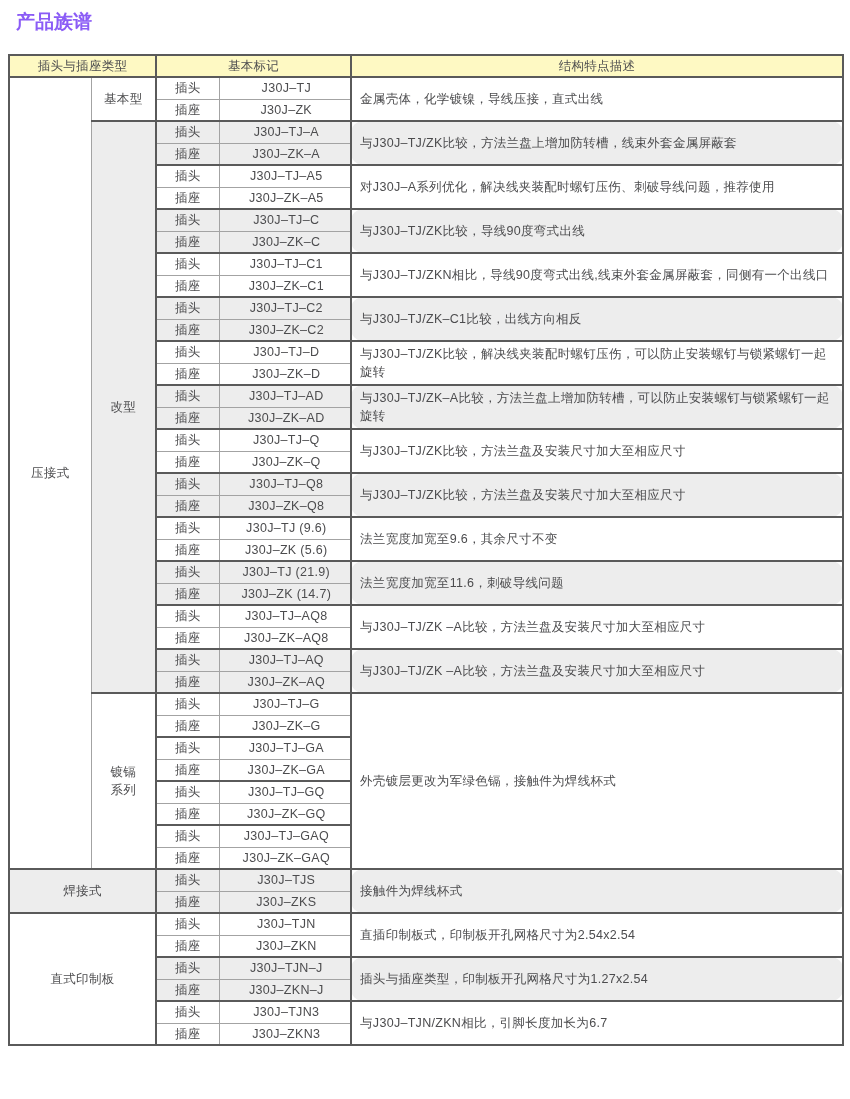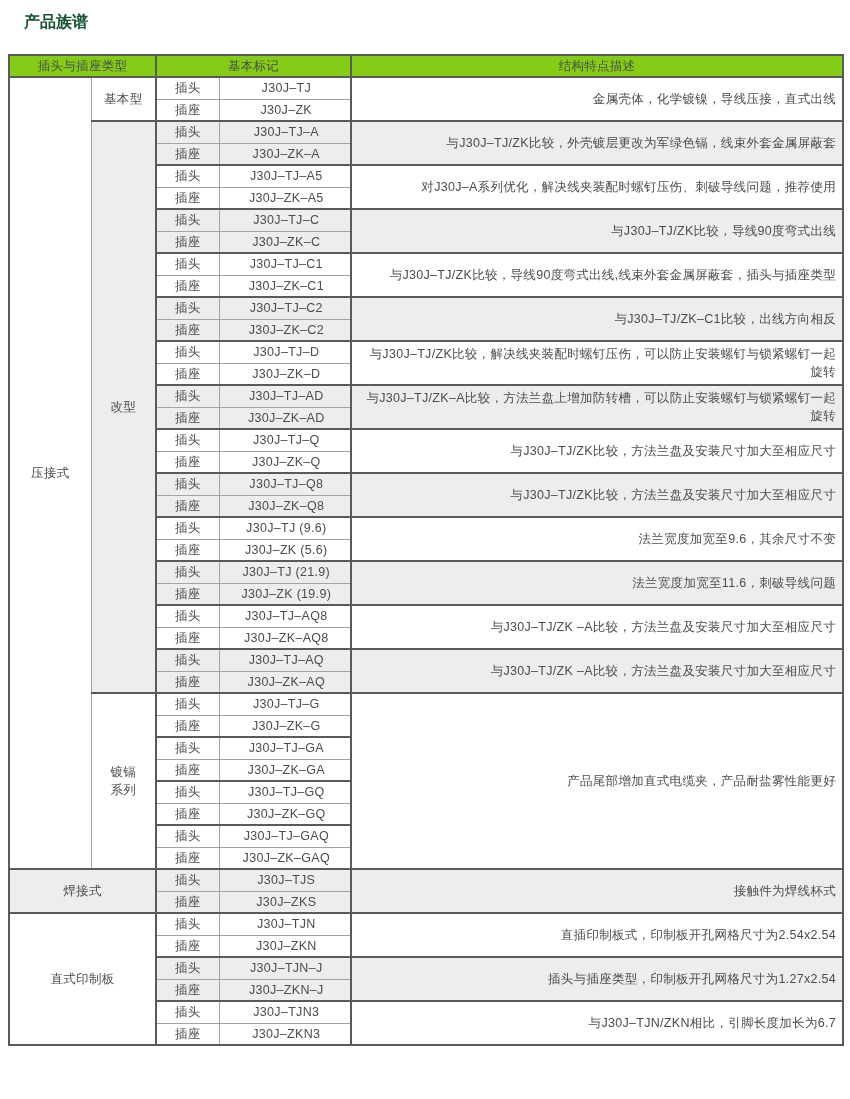--- a/index.html
+++ b/index.html
@@ -5,22 +5,22 @@
   :root{ --shade:#ededed; --thin:#a3a3a3; --thick:#5a5a5a; --txt:#4c4c4e; }
   *{ box-sizing:border-box; }
   html,body{ margin:0; padding:0; background:#ffffff; }
   body{
     width:850px; height:1099px; overflow:hidden;
     font-family:"Liberation Sans","DejaVu Sans",sans-serif;
     color:var(--txt);
   }
   .page{ padding:8px; }
   .doc-title{
-    font-size:16px; font-weight:bold; color:#14532d;
-    margin:4px 0 0 16px; line-height:20px;
+    font-size:19px; font-weight:bold; color:#8b5cf6;
+    margin:4px 0 0 8px; line-height:20px;
   }
   table.family{
     margin-top:22px;
     border-collapse:collapse;
     table-layout:fixed;
     width:834px;
     border:2px solid var(--thick);
   }
   th,td{
     border:1px solid var(--thin);
@@ -28,29 +28,29 @@
     font-weight:normal;
     color:var(--txt);
     height:22px;
     padding:0 4px;
     letter-spacing:0.3px;
     line-height:1.45;
   }
   thead th{
     text-align:center;
     border-bottom:2px solid var(--thick);
-    background:#84cc16;
+    background:#fef9c3;
   }
   thead th.h-marking, td.role{ border-left:2px solid var(--thick); }
   thead th.h-desc,    td.desc{ border-left:2px solid var(--thick); }
   tr.pair-start td{ border-top:2px solid var(--thick); }
   td.cat, td.subcat, td.role{ text-align:center; }
   td.subcat{ white-space:pre-line; }
   td.code{ text-align:center; padding:0 4px 0 7px; }
-  td.desc{ text-align:right; padding:1px 6px 1px 8px; }
+  td.desc{ text-align:left; padding:1px 6px 1px 8px;border-radius:12px; }
   tr.shaded td{ background:var(--shade); }
 </style>
 </head>
 <body>
 
 <div class="page">
   <h1 class="doc-title">产品族谱</h1>
 
   <table class="family">
     <colgroup>
@@ -76,21 +76,21 @@
           <td class="desc" rowspan="2">金属壳体，化学镀镍，导线压接，直式出线</td>
         </tr>
         <tr>
           <td class="role">插座</td>
           <td class="code">J30J–ZK</td>
         </tr>
         <tr class="pair-start shaded">
           <td class="subcat" rowspan="26">改型</td>
           <td class="role">插头</td>
           <td class="code">J30J–TJ–A</td>
-          <td class="desc" rowspan="2">与J30J–TJ/ZK比较，外壳镀层更改为军绿色镉，线束外套金属屏蔽套</td>
+          <td class="desc" rowspan="2">与J30J–TJ/ZK比较，方法兰盘上增加防转槽，线束外套金属屏蔽套</td>
         </tr>
         <tr class="shaded">
           <td class="role">插座</td>
           <td class="code">J30J–ZK–A</td>
         </tr>
         <tr class="pair-start">
           <td class="role">插头</td>
           <td class="code">J30J–TJ–A5</td>
           <td class="desc" rowspan="2">对J30J–A系列优化，解决线夹装配时螺钉压伤、刺破导线问题，推荐使用</td>
         </tr>
@@ -103,21 +103,21 @@
           <td class="code">J30J–TJ–C</td>
           <td class="desc" rowspan="2">与J30J–TJ/ZK比较，导线90度弯式出线</td>
         </tr>
         <tr class="shaded">
           <td class="role">插座</td>
           <td class="code">J30J–ZK–C</td>
         </tr>
         <tr class="pair-start">
           <td class="role">插头</td>
           <td class="code">J30J–TJ–C1</td>
-          <td class="desc" rowspan="2">与J30J–TJ/ZK比较，导线90度弯式出线,线束外套金属屏蔽套，插头与插座类型</td>
+          <td class="desc" rowspan="2">与J30J–TJ/ZKN相比，导线90度弯式出线,线束外套金属屏蔽套，同侧有一个出线口</td>
         </tr>
         <tr>
           <td class="role">插座</td>
           <td class="code">J30J–ZK–C1</td>
         </tr>
         <tr class="pair-start shaded">
           <td class="role">插头</td>
           <td class="code">J30J–TJ–C2</td>
           <td class="desc" rowspan="2">与J30J–TJ/ZK–C1比较，出线方向相反</td>
         </tr>
@@ -170,21 +170,21 @@
           <td class="role">插座</td>
           <td class="code">J30J–ZK (5.6)</td>
         </tr>
         <tr class="pair-start shaded">
           <td class="role">插头</td>
           <td class="code">J30J–TJ (21.9)</td>
           <td class="desc" rowspan="2">法兰宽度加宽至11.6，刺破导线问题</td>
         </tr>
         <tr class="shaded">
           <td class="role">插座</td>
-          <td class="code">J30J–ZK (19.9)</td>
+          <td class="code">J30J–ZK (14.7)</td>
         </tr>
         <tr class="pair-start">
           <td class="role">插头</td>
           <td class="code">J30J–TJ–AQ8</td>
           <td class="desc" rowspan="2">与J30J–TJ/ZK –A比较，方法兰盘及安装尺寸加大至相应尺寸</td>
         </tr>
         <tr>
           <td class="role">插座</td>
           <td class="code">J30J–ZK–AQ8</td>
         </tr>
@@ -195,21 +195,21 @@
         </tr>
         <tr class="shaded">
           <td class="role">插座</td>
           <td class="code">J30J–ZK–AQ</td>
         </tr>
         <tr class="pair-start">
           <td class="subcat" rowspan="8">镀镉
 系列</td>
           <td class="role">插头</td>
           <td class="code">J30J–TJ–G</td>
-          <td class="desc" rowspan="8">产品尾部增加直式电缆夹，产品耐盐雾性能更好</td>
+          <td class="desc" rowspan="8">外壳镀层更改为军绿色镉，接触件为焊线杯式</td>
         </tr>
         <tr>
           <td class="role">插座</td>
           <td class="code">J30J–ZK–G</td>
         </tr>
         <tr class="pair-start">
           <td class="role">插头</td>
           <td class="code">J30J–TJ–GA</td>
         </tr>
         <tr>

